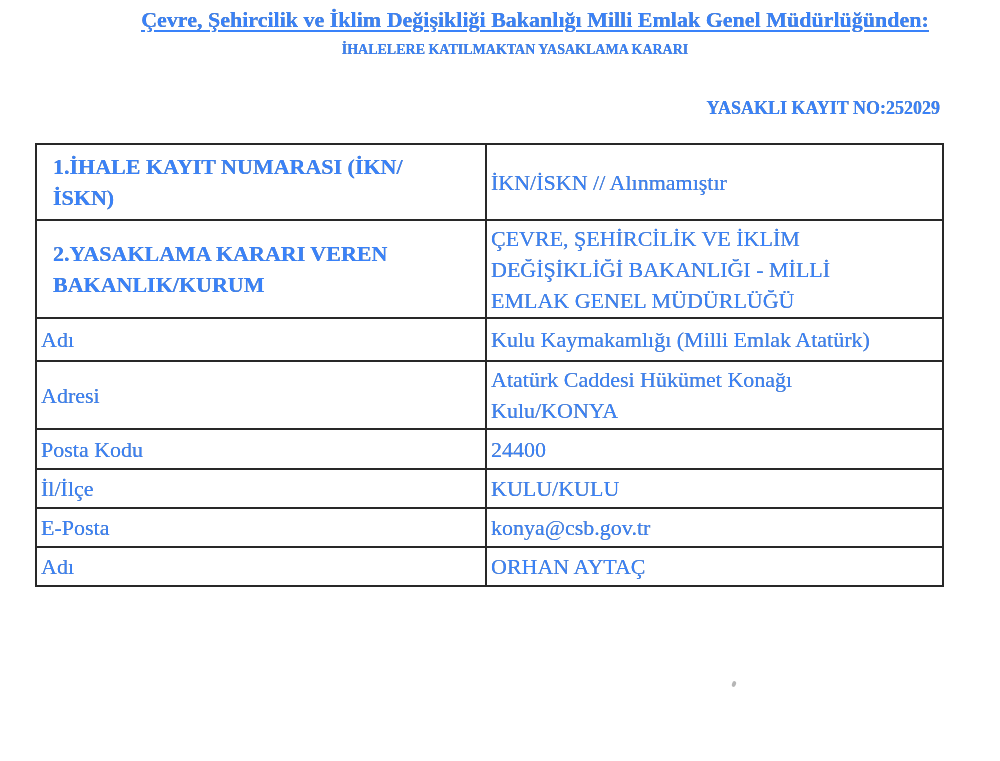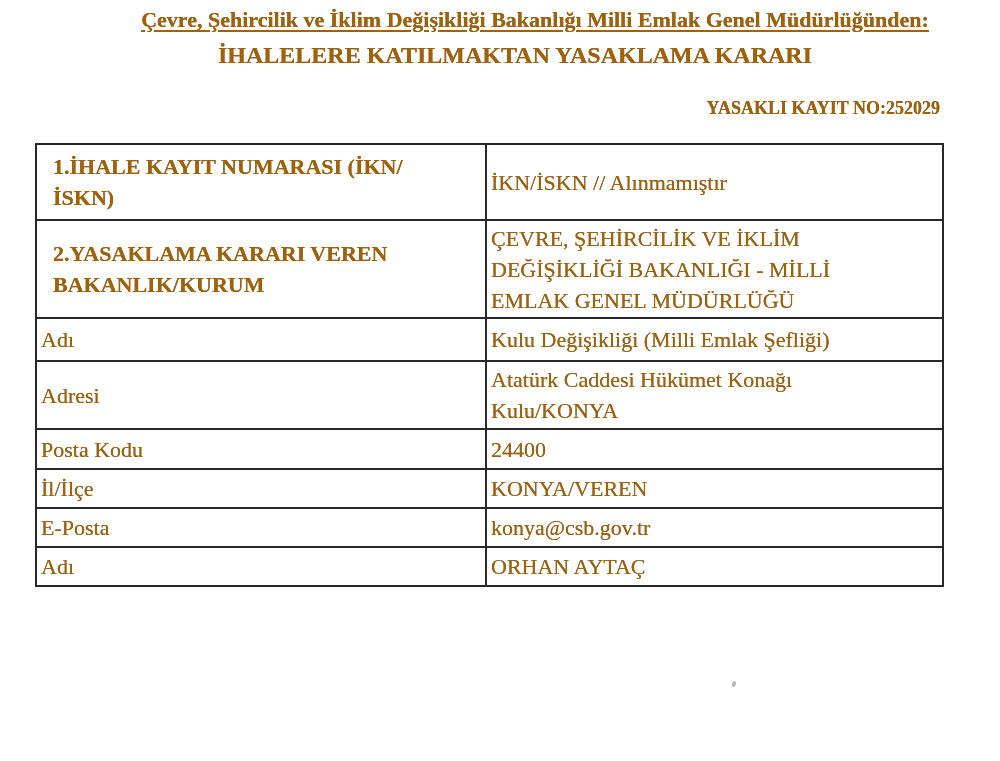--- a/index.html
+++ b/index.html
@@ -7,21 +7,21 @@
     padding: 0;
     background: #ffffff;
   }
   .page {
     position: relative;
     width: 1000px;
     height: 761px;
     overflow: hidden;
     background: #ffffff;
     font-family: "Liberation Serif", serif;
-    color: #a16207;
+    color: #3b82f6;
   }
   .doc {
     position: absolute;
     inset: 0;
     filter: contrast(1.03);
   }
   .txt-soft {
     text-shadow: 0 0 0.6px rgba(25,25,25,0.65);
   }
   .source-line {
@@ -36,21 +36,21 @@
     text-decoration-thickness: 2px;
     text-underline-offset: 3px;
     white-space: nowrap;
   }
   .doc-title {
     position: absolute;
     top: 42px;
     left: 60px;
     width: 910px;
     text-align: center;
-    font-size: 24px;
+    font-size: 14px;
     font-weight: bold;
     white-space: nowrap;
   }
   .record-no {
     position: absolute;
     top: 98px;
     left: 40px;
     width: 900px;
     text-align: right;
     font-size: 18px;
@@ -126,34 +126,34 @@
         </tr>
         <tr class="r1">
           <td class="bold">2.YASAKLAMA KARARI VEREN
 BAKANLIK/KURUM</td>
           <td>ÇEVRE, ŞEHİRCİLİK VE İKLİM
 DEĞİŞİKLİĞİ BAKANLIĞI - MİLLİ
 EMLAK GENEL MÜDÜRLÜĞÜ</td>
         </tr>
         <tr class="r3">
           <td>Adı</td>
-          <td>Kulu Değişikliği (Milli Emlak Şefliği)</td>
+          <td>Kulu Kaymakamlığı (Milli Emlak Atatürk)</td>
         </tr>
         <tr class="r4">
           <td>Adresi</td>
           <td>Atatürk Caddesi Hükümet Konağı
 Kulu/KONYA</td>
         </tr>
         <tr class="r5">
           <td>Posta Kodu</td>
           <td>24400</td>
         </tr>
         <tr class="r6">
           <td>İl/İlçe</td>
-          <td>KONYA/VEREN</td>
+          <td>KULU/KULU</td>
         </tr>
         <tr class="r8">
           <td>E-Posta</td>
           <td>konya@csb.gov.tr</td>
         </tr>
         <tr class="r10">
           <td>Adı</td>
           <td>ORHAN AYTAÇ</td>
         </tr>
 

